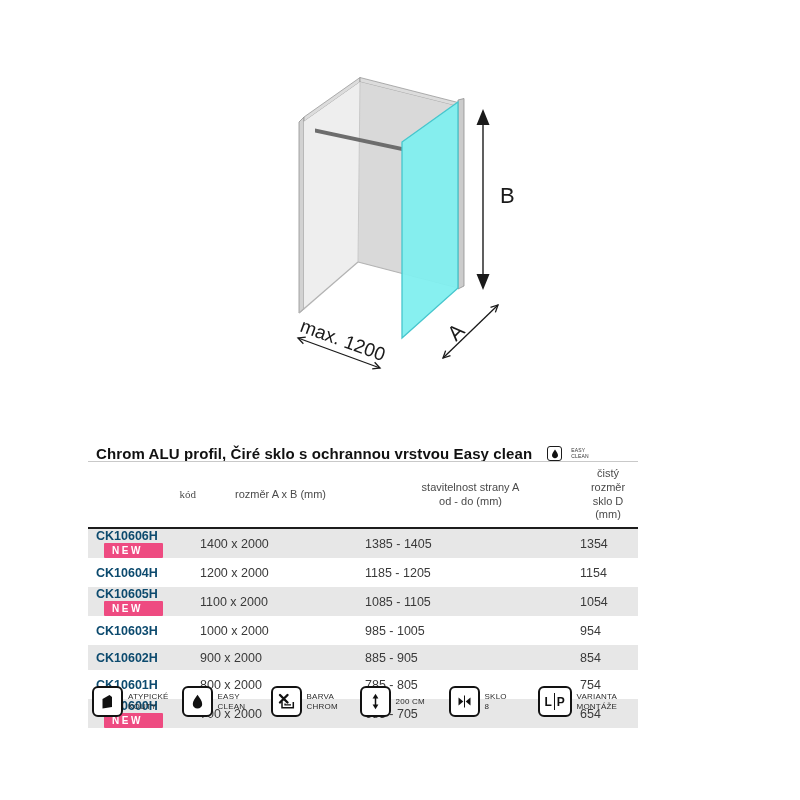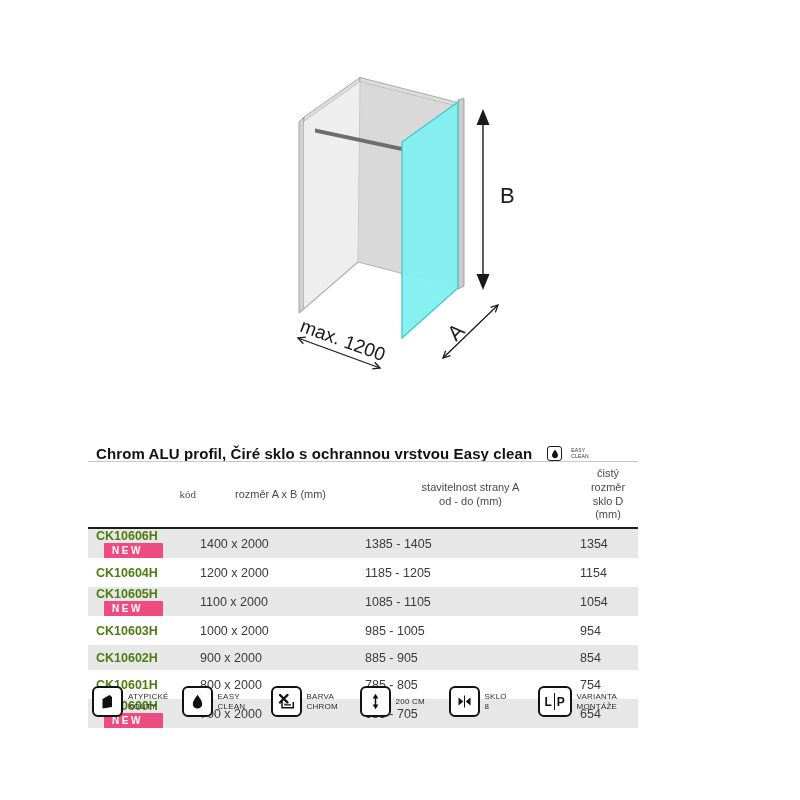--- a/index.html
+++ b/index.html
@@ -17,21 +17,21 @@
   .tb-text{display:flex;flex-direction:column;font-size:5px;line-height:1.15;color:#333;letter-spacing:.2px;margin-left:2px;}
 
   
   .spec-table{position:absolute;left:88px;top:461px;width:550px;border-collapse:collapse;border-top:1px solid #c9c9c9;font-size:12.5px;color:#3a3a3a;}
   .spec-table th{font-weight:normal;font-size:11px;color:#4a4a4a;vertical-align:middle;padding:5px 2px 5px 2px;line-height:1.25;border-bottom:2.5px solid #1c1c1c;}
   .spec-table th.c-code{text-align:left;padding-left:8px;}
   .spec-table th .hline{display:block;text-align:center;}
   .spec-table th.c-code .hline{text-align:right;font-family:Liberation Serif, serif;}
   .spec-table td{height:25px;border-bottom:2px solid #fff;padding:0 2px;text-align:left;}
   .spec-table td.c-code{text-align:left;padding-left:8px;}
-  .code{display:inline-block;width:64px;font-weight:bold;color:#4d7c0f;}
+  .code{display:inline-block;width:64px;font-weight:bold;color:#0c4a6e;}
   .new-badge{display:inline-block;margin-left:8px;padding:2px 20px 2px 8px;font-size:10px;font-weight:bold;color:#fff;letter-spacing:2.5px;border-radius:1px;vertical-align:1px;}
 
   
   .features{position:absolute;left:92px;top:686px;display:flex;align-items:flex-start;}
   .feature{display:flex;align-items:center;margin-right:13px;}
   .f-icon{width:27px;height:27px;border:2px solid #121212;border-radius:6px;display:flex;align-items:center;justify-content:center;flex:0 0 auto;background:#fff;}
   .f-icon svg{display:block;}
   .f-label{display:flex;flex-direction:column;justify-content:center;margin-left:5px;font-size:8px;line-height:1.2;color:#2b2b2b;letter-spacing:.2px;min-width:40px;}
   .lp-box{width:30px;font-weight:bold;font-size:12px;color:#111;display:flex;align-items:center;justify-content:center;}
   .lp-div{width:1px;height:17px;background:#111;margin:0 2px;}

